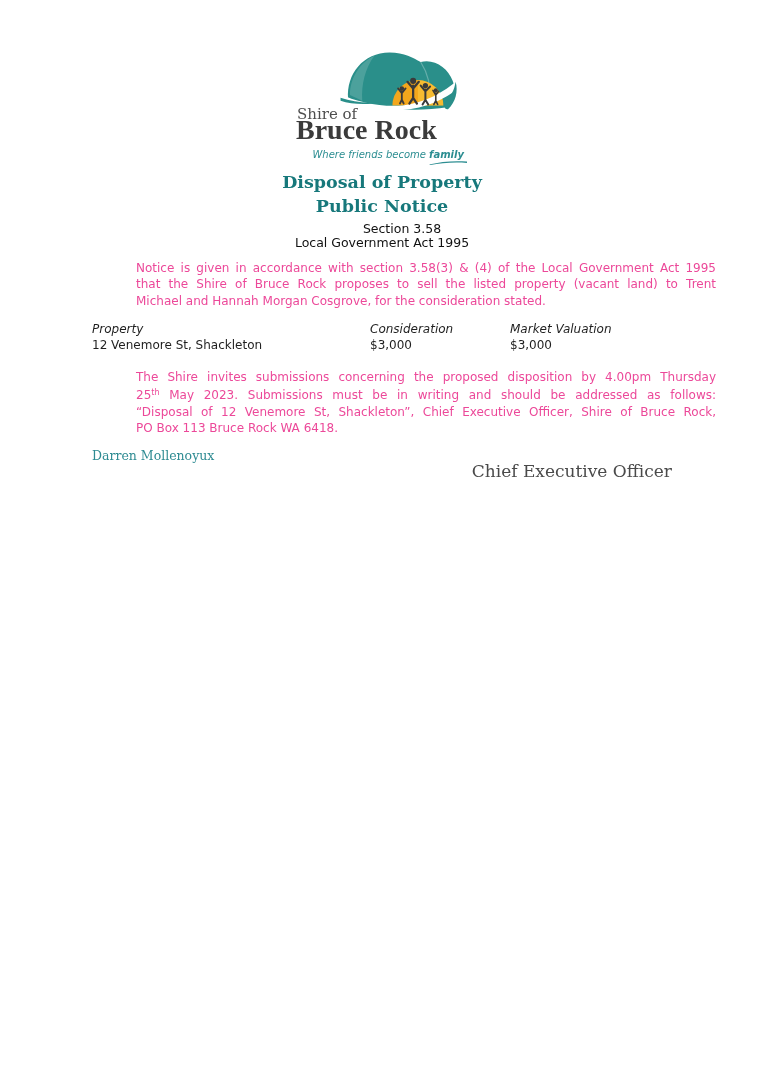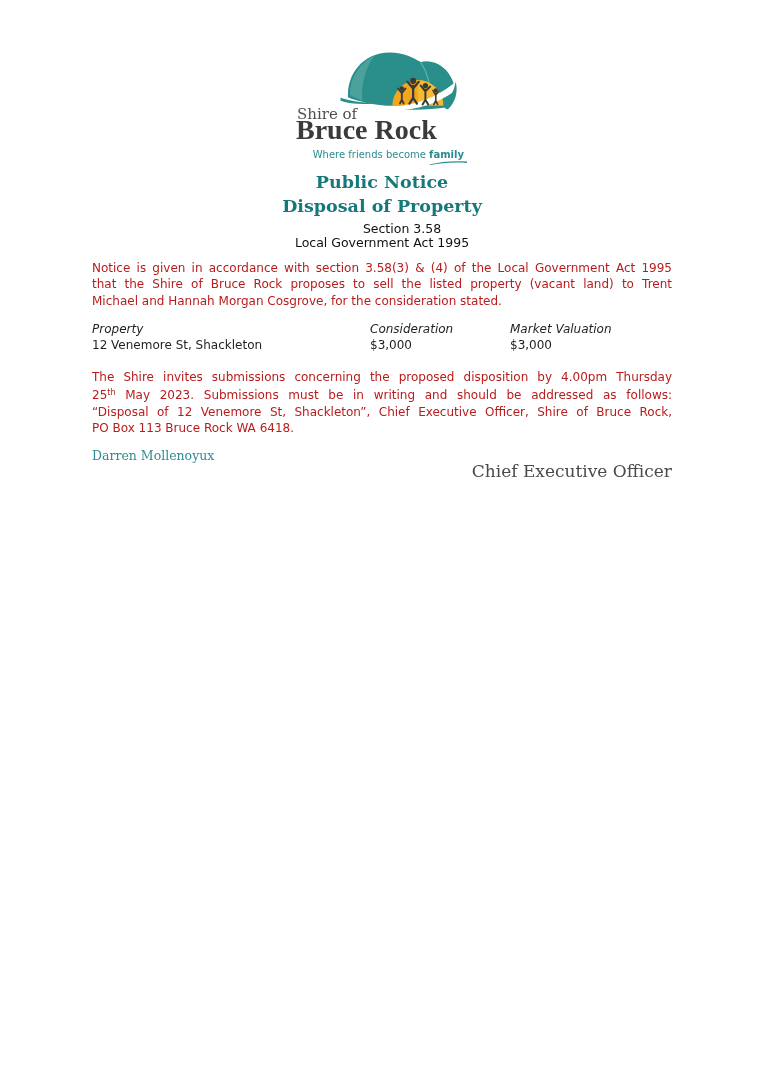--- a/index.html
+++ b/index.html
@@ -21,39 +21,39 @@
     font-size: 15px; color: #4e4e4e;
   }
   .wordmark {
     position: absolute; left: 0; top: 68px;
     font-family: Liberation Serif, serif;
     font-size: 28px; font-weight: bold; color: #3b3b3b;
     white-space: nowrap; line-height: 34px;
   }
   .tagline {
     position: absolute; right: 0; top: 104px;
-    font-size: 10px; color: #2b8d91;
+    font-style: italic; font-size: 10px; color: #2b8d91;
     white-space: nowrap; line-height: 12px;
   }
   .tagline .fam { font-weight: bold; position: relative; display: inline-block; }
   .tagline .fam svg { position: absolute; left: 0; top: 11px; }
 
   
   .headings { position: absolute; left: 0; top: 170px; width: 764px; text-align: center; }
   .h-teal {
     font-family: "DejaVu Serif", serif;
     font-weight: bold; font-size: 17.5px; line-height: 24px;
     color: #17787b;
   }
   .h-sub { font-size: 12.5px; line-height: 14px; color: #111111; }
   .h-sub.first { margin-top: 4px; margin-left: 40px; }
 
   
   .content { position: absolute; left: 92px; width: 580px; }
-  .bodytext { font-size: 12px; line-height: 16.3px; color: #b91c1c; }
+  .bodytext { font-size: 12px; line-height: 16.3px; color: #ec4899; margin-left: 44px; }
   .jline { text-align: justify; text-align-last: justify; }
   .lline { text-align: left; }
   .sup { font-size: 8px; vertical-align: 4px; }
 
   #para1 { top: 260px; }
   #ptable { top: 322px; height: 34px; }
   #para2 { top: 369px; }
   #signature { top: 448px; }
 
   .trow { position: relative; height: 15.5px; font-size: 12px; line-height: 15.5px; }
@@ -108,22 +108,22 @@
       </g>
     </svg>
     <div class="shire-of">Shire of</div>
     <div class="wordmark">Bruce Rock</div>
     <div class="tagline"><span>Where friends become </span><span class="fam"><span>family</span><svg width="38" height="5" viewBox="0 0 38 5" aria-hidden="true">
             <path d="M 0 4.5 C 12 1.5, 25 0.5, 38 1.5 L 38 3 C 25 2, 12 3, 1.5 5 Z" fill="#2b8d91"></path>
           </svg></span></div>
   </div>
 
   <div class="headings">
+    <div class="h-teal">Disposal of Property</div>
     <div class="h-teal">Public Notice</div>
-    <div class="h-teal">Disposal of Property</div>
     <div class="h-sub first">Section 3.58</div>
     <div class="h-sub">Local Government Act 1995</div>
   </div>
 
   <div class="content bodytext" id="para1">
     <div class="jline">Notice is given in accordance with section 3.58(3) &amp; (4) of the Local Government Act 1995</div>
     <div class="jline">that the Shire of Bruce Rock proposes to sell the listed property (vacant land) to Trent</div>
     <div class="lline">Michael and Hannah Morgan Cosgrove, for the consideration stated.</div>
   </div>
 

